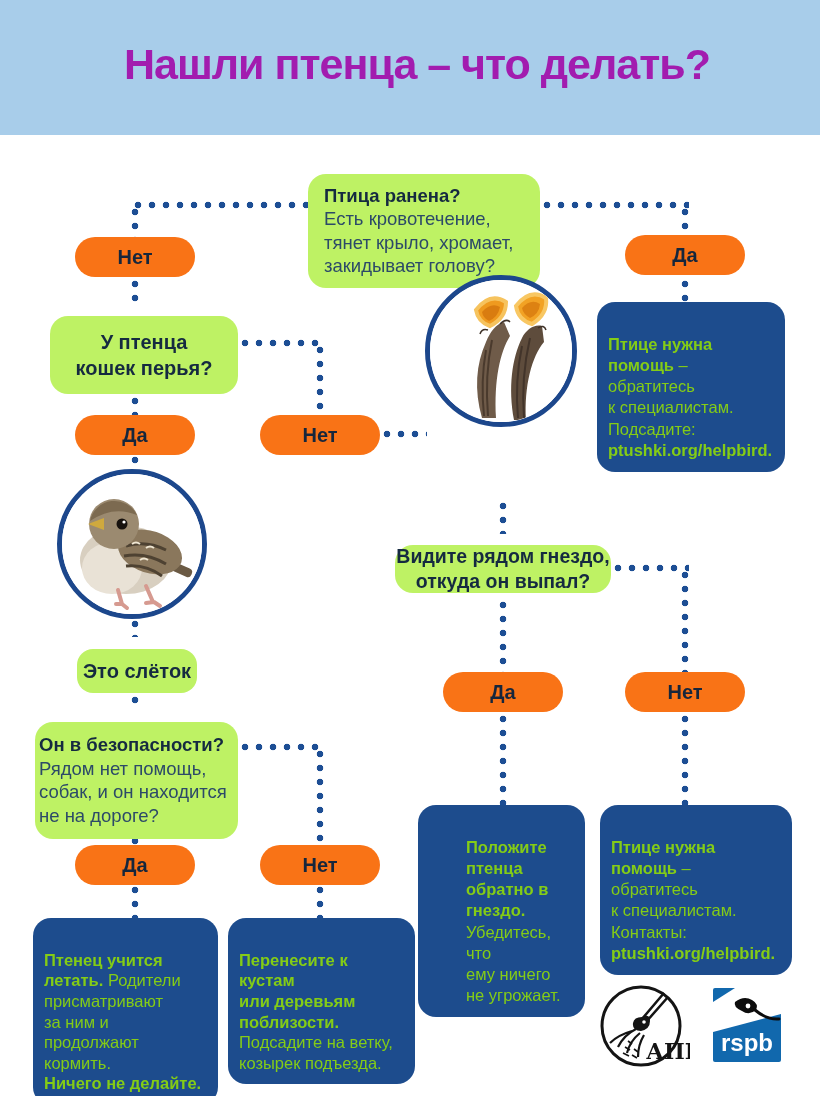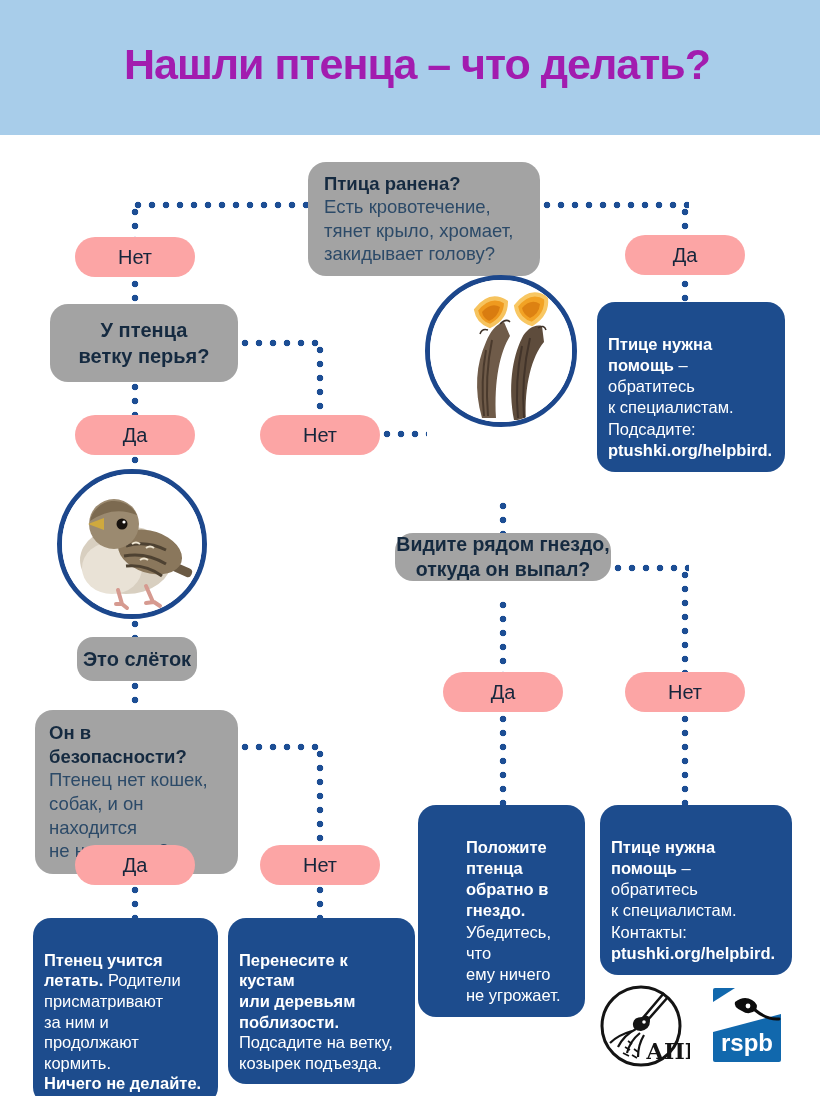--- a/index.html
+++ b/index.html
@@ -5,31 +5,31 @@
   html,body{margin:0;padding:0;}
   body{font-family:"Liberation Sans","DejaVu Sans",sans-serif;background:#ffffff;}
   #canvas{position:relative;width:820px;height:1096px;background:#ffffff;overflow:hidden;}
 
   
   .header{position:absolute;left:0;top:0;width:820px;height:135px;background:#a8cdea;}
   .title{position:absolute;left:0;top:40px;width:820px;text-align:center;
          font-size:43px;font-weight:800;color:#a21caf;letter-spacing:-1px;padding-left:7px;}
 
   
-  .lbox{position:absolute;background:#a3a3a3;border-radius:18px;box-sizing:border-box;color:#2c4a68;}
+  .lbox{position:absolute;background:#bef264;border-radius:18px;box-sizing:border-box;color:#2c4a68;margin-top:12px;}
   .lbox .hd{font-weight:700;color:#152a40;}
-  .pill{position:absolute;width:120px;height:40px;background:#fca5a5;border-radius:21px;
+  .pill{position:absolute;width:120px;height:40px;background:#f97316;border-radius:21px;
         display:flex;align-items:center;justify-content:center;
-        font-size:20px;font-weight:400;color:#16263c;}
+        font-size:20px;font-weight:700;color:#16263c;}
   .cbox{display:flex;align-items:center;justify-content:center;text-align:center;
         font-weight:700;color:#152a40;white-space:pre-line;}
 
   
   .dbox{position:absolute;background:#1d4c8d;border-radius:18px;box-sizing:border-box;
-        color:#ffffff;font-size:16.5px;line-height:1.28;padding:11px 11px;white-space:pre-line;}
+        color:#84cc16;font-size:16.5px;line-height:1.28;padding:11px 11px;white-space:pre-line;}
   .dbox b{font-weight:700;}
 
   
   .dot-h{position:absolute;height:8px;
          background:radial-gradient(circle,#1d4e94 3px,transparent 3.6px) 0 0/14px 8px repeat-x;}
   .dot-v{position:absolute;width:8px;
          background:radial-gradient(circle,#1d4e94 3px,transparent 3.6px) 0 0/8px 14px repeat-y;}
 
   
   .photo-circle{position:absolute;border:5px solid #1c478c;border-radius:50%;
@@ -107,21 +107,21 @@
       <path d="M86,26 Q100,8 116,18 Q118,34 102,44 Q88,40 86,26 Z" fill="#f2a224" stroke="#f8c763" stroke-width="4"></path>
       <path d="M92,28 Q101,18 110,24 Q109,34 100,38 Q93,34 92,28 Z" fill="#dd8212"></path>
 
       <path d="M70,44 q6,-6 10,-2 M108,48 q6,-4 8,2 M58,50 q-6,-2 -8,4" stroke="#3f3228" stroke-width="1.5" fill="none"></path>
     </svg>
   </div>
 
 
   <div class="lbox cbox" style="left:50px;top:304px;width:188px;height:78px;font-size:20px;line-height:1.3;">
     <span>У птенца
-ветку перья?</span>
+кошек перья?</span>
   </div>
 
   <div class="pill" style="left:75px;top:415px;">Да</div>
   <div class="pill" style="left:260px;top:415px;">Нет</div>
 
   <div class="photo-circle" style="left:57px;top:469px;width:150px;height:150px;">
     <svg viewBox="0 0 140 140">
       <rect width="140" height="140" fill="#ffffff"></rect>
 
       <rect x="104" y="84" width="30" height="9" rx="4" fill="#6b5a44" transform="rotate(24 104 84)"></rect>
@@ -165,23 +165,23 @@
   </div>
 
   <div class="dbox" style="left:600px;top:805px;width:192px;min-height:113px;">
     <b>Птице нужна
 помощь</b><span> – обратитесь
 к специалистам.
 Контакты:
 </span><b>ptushki.org/helpbird.</b>
   </div>
 
-  <div class="lbox" style="left:35px;top:710px;width:203px;padding:11px 14px;font-size:18.5px;line-height:1.28;">
+  <div class="lbox" style="left:35px;top:710px;width:203px;padding:11px 4px;font-size:18.5px;line-height:1.28;">
     <div class="hd">Он в безопасности?</div>
-    <div style="white-space:pre-line;">Птенец нет кошек,
+    <div style="white-space:pre-line;">Рядом нет помощь,
 собак, и он находится
 не на дороге?</div>
   </div>
 
   <div class="pill" style="left:75px;top:845px;">Да</div>
   <div class="pill" style="left:260px;top:845px;">Нет</div>
 
   <div class="dbox" style="left:33px;top:918px;width:185px;min-height:137px;line-height:1.25;">
     <b>Птенец учится
 летать.</b><span> Родители

